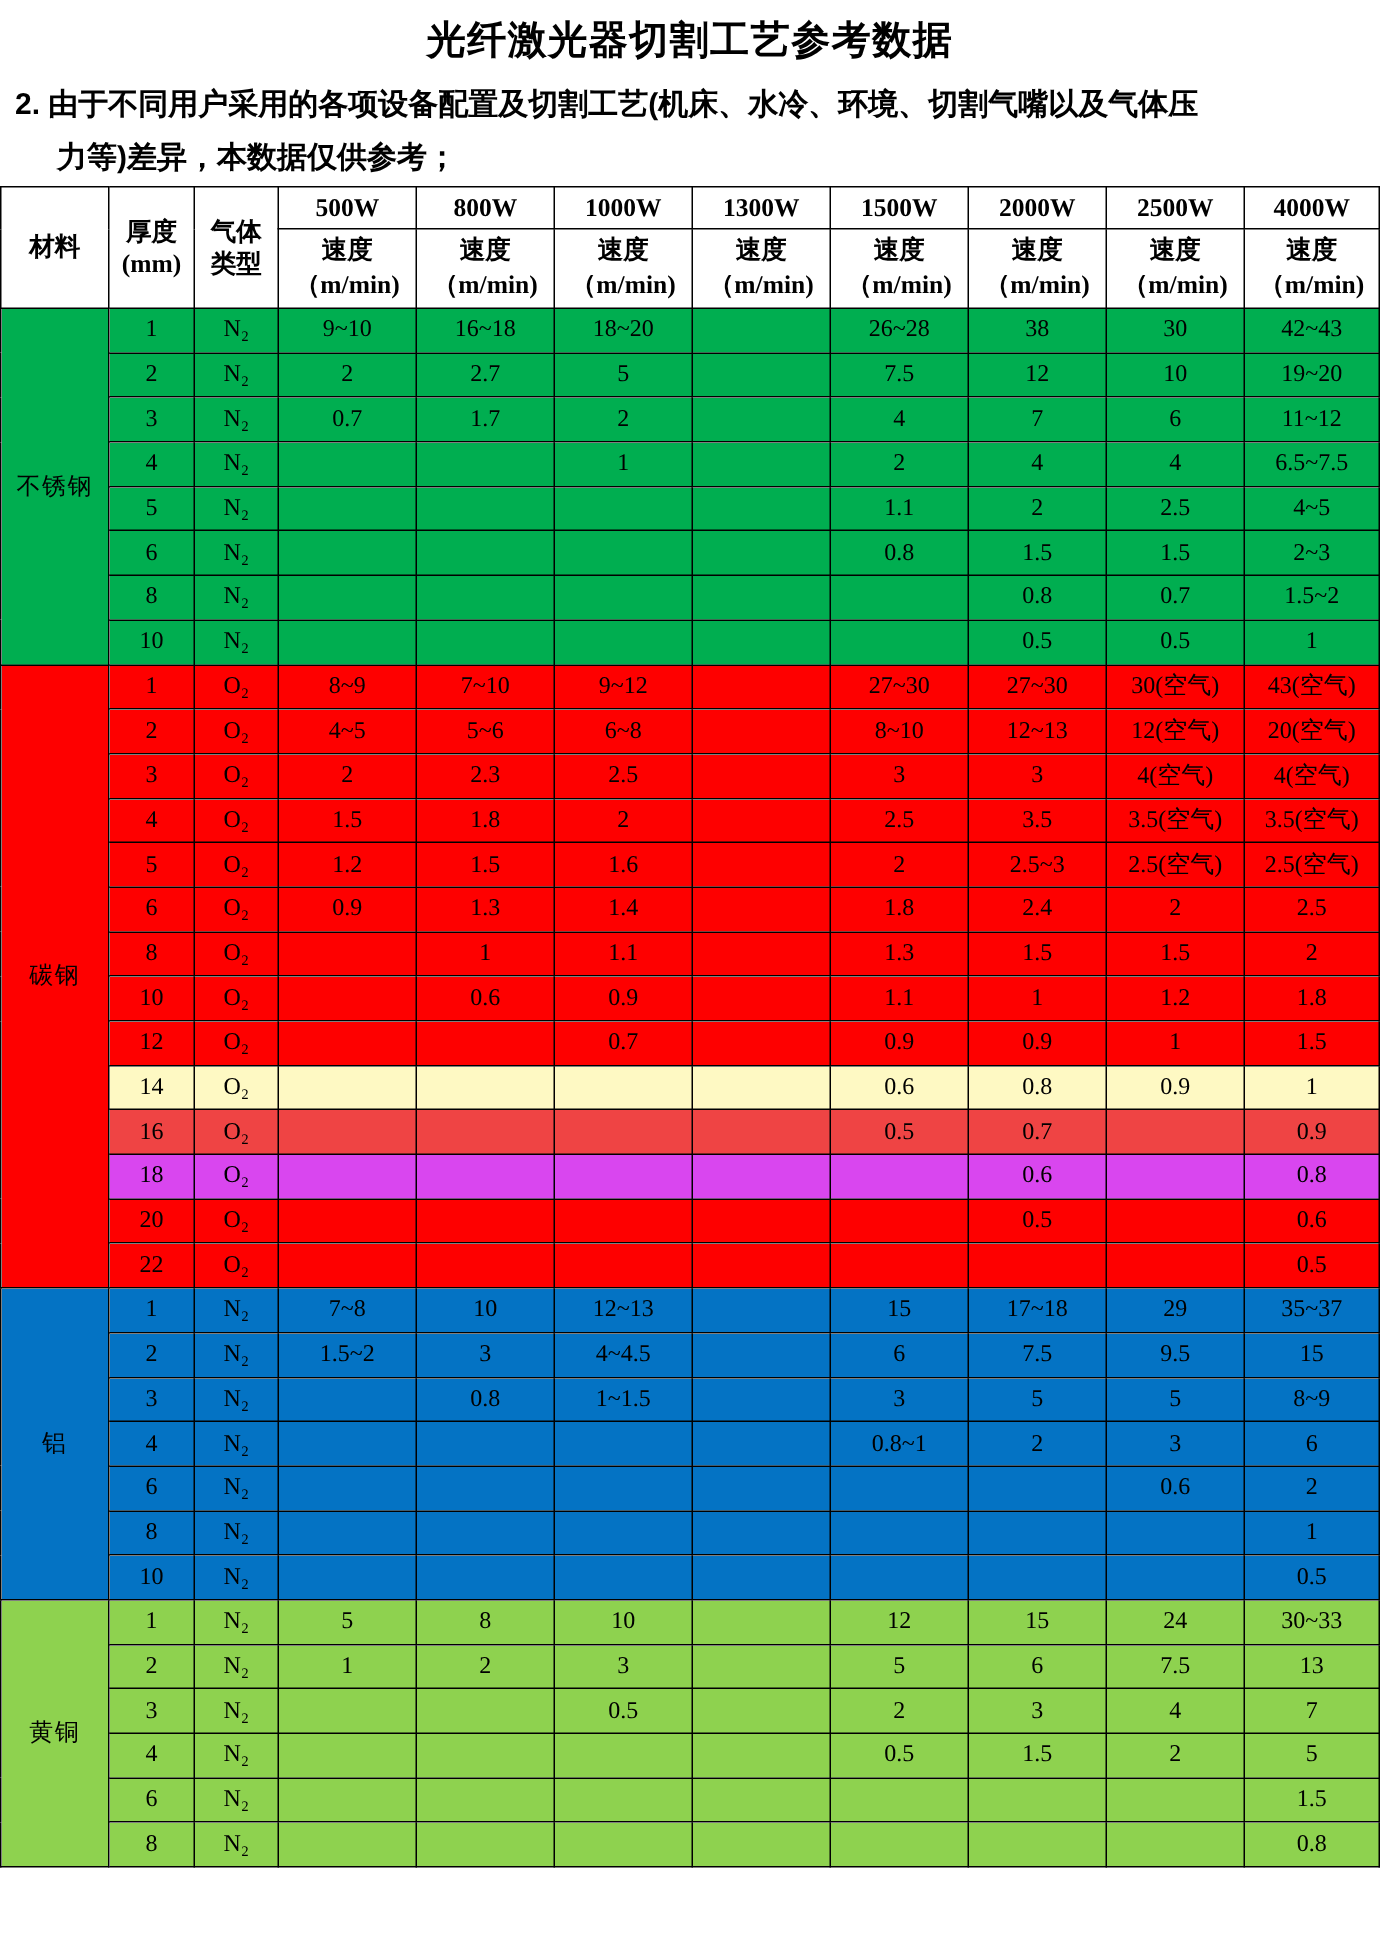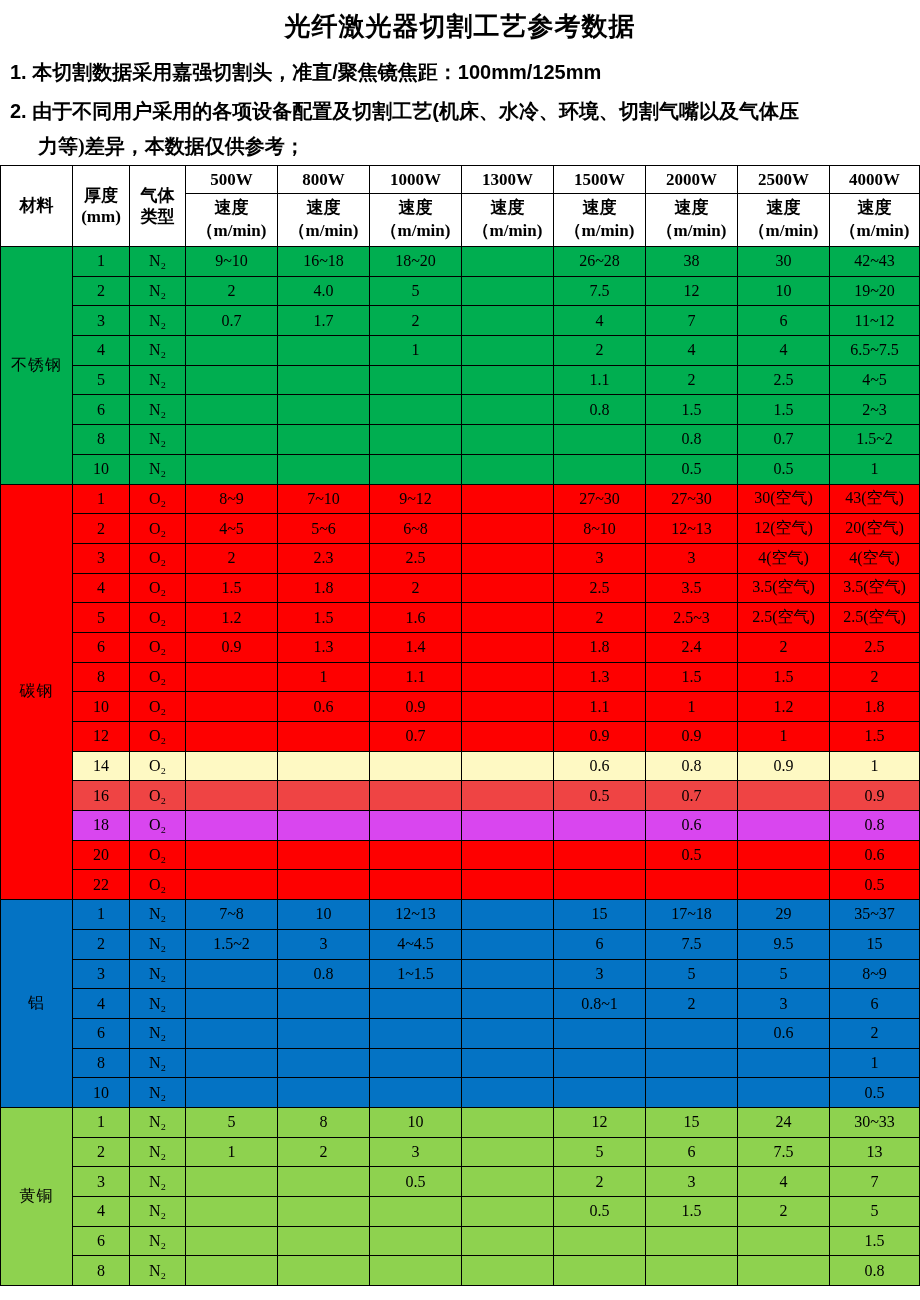--- a/index.html
+++ b/index.html
@@ -13,21 +13,21 @@
     letter-spacing:1px;
   }
   .notes{
     font-family:"Liberation Sans",sans-serif;
     font-weight:bold;
     font-size:20px;
     line-height:1.25;
   }
   .note-line{margin:14px 0 0 10px;white-space:nowrap;}
   .note-line.first{margin-top:16px;}
-  .note-line.cont{margin:10px 10px 0 38px;font-family:Liberation Serif, serif;}
+  .note-line.cont{margin:10px 10px 0 38px;}
   table.data{
     border-collapse:collapse;
     table-layout:fixed;
     width:920px;
     margin-top:6px;
   }
   table.data td{
     border:1px solid #000;
     text-align:center;
     vertical-align:middle;
@@ -41,21 +41,20 @@
   td.span-head{font-weight:bold;font-size:17px;line-height:1.25;}
   tr.drow td{height:28.7px;}
   td.mat{font-size:17px;letter-spacing:1px;}
 </style>
 </head>
 <body>
 
 <div class="title">光纤激光器切割工艺参考数据</div>
 
 <div class="notes">
-  <div class="note-line first">1. 本切割数据采用嘉强切割头，准直/聚焦镜焦距：100mm/125mm</div>
   <div class="note-line">2. 由于不同用户采用的各项设备配置及切割工艺(机床、水冷、环境、切割气嘴以及气体压</div>
   <div class="note-line cont">力等)差异，本数据仅供参考；</div>
 </div>
 
 <table class="data">
   <colgroup>
     <col style="width:72px">
     <col style="width:57px">
     <col style="width:56px">
     <col style="width:92px">
@@ -111,21 +110,21 @@
         <td></td>
         <td>26~28</td>
         <td>38</td>
         <td>30</td>
         <td>42~43</td>
       </tr>
       <tr class="drow" style="background: rgb(0, 174, 80);">
         <td>2</td>
         <td>N₂</td>
         <td>2</td>
-        <td>4.0</td>
+        <td>2.7</td>
         <td>5</td>
         <td></td>
         <td>7.5</td>
         <td>12</td>
         <td>10</td>
         <td>19~20</td>
       </tr>
       <tr class="drow" style="background: rgb(0, 174, 80);">
         <td>3</td>
         <td>N₂</td>

